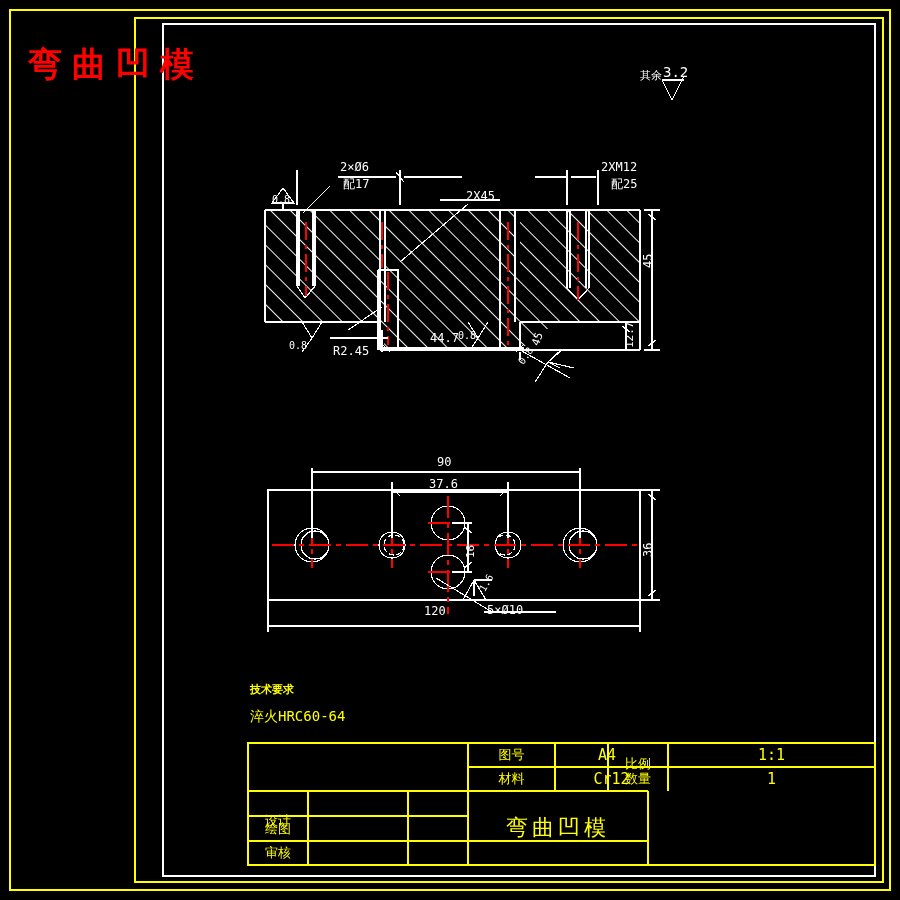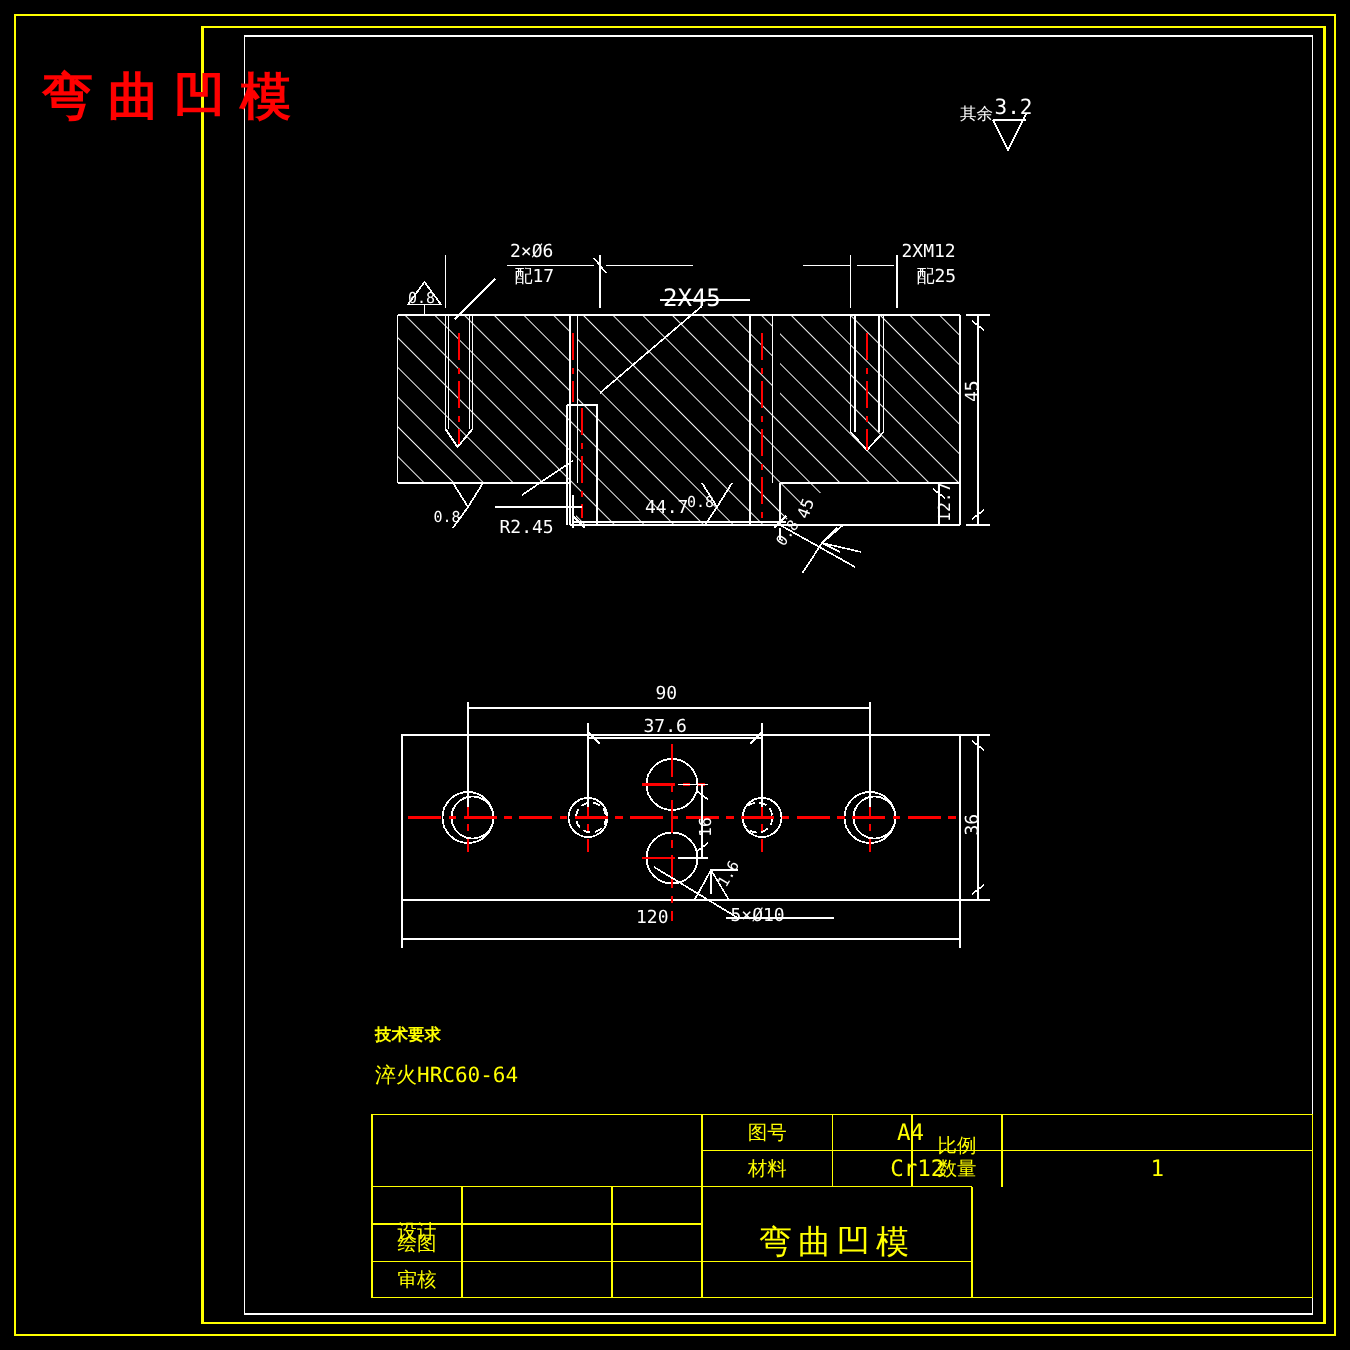--- a/index.html
+++ b/index.html
@@ -235,21 +235,21 @@
 
   <div class="txt w" style="left:640px;top:68px;font-size:11px;">其余</div>
   <div class="txt w" style="left:663px;top:64px;font-size:14px;">3.2</div>
 
   <div class="txt w" style="left:340px;top:160px;font-size:12px;">2×Ø6</div>
   <div class="txt w" style="left:343px;top:176px;font-size:12px;">配17</div>
 
   <div class="txt w" style="left:601px;top:160px;font-size:12px;">2XM12</div>
   <div class="txt w" style="left:611px;top:176px;font-size:12px;">配25</div>
 
-  <div class="txt w" style="left:442px;top:189px;font-size:16px;">2X45</div>
+  <div class="txt w" style="left:466px;top:189px;font-size:12px;">2X45</div>
 
   <div class="txt w" style="left:430px;top:331px;font-size:12px;">44.7</div>
   <div class="txt w" style="left:641px;top:268px;font-size:12px;transform:rotate(-90deg);transform-origin:left top;">45</div>
   <div class="txt w" style="left:623px;top:348px;font-size:11px;transform:rotate(-90deg);transform-origin:left top;">12.7</div>
   <div class="txt w" style="left:333px;top:344px;font-size:12px;">R2.45</div>
   <div class="txt w" style="left:529px;top:343px;font-size:11px;transform:rotate(-70deg);transform-origin:left top;">45</div>
 
   <div class="txt w" style="left:272px;top:194px;font-size:10px;">0.8</div>
   <div class="txt w" style="left:289px;top:340px;font-size:10px;">0.8</div>
   <div class="txt w" style="left:458px;top:330px;font-size:10px;">0.8</div>
@@ -263,20 +263,21 @@
 
   <div class="txt w" style="left:487px;top:603px;font-size:12px;">5×Ø10</div>
   <div class="txt w" style="left:477px;top:588px;font-size:10px;transform:rotate(-60deg);transform-origin:left top;">1.6</div>
 
   <div class="txt y" style="left:250px;top:682px;font-size:11px;font-family:'DejaVu Sans',sans-serif;font-weight:bold;">技术要求</div>
   <div class="txt y" style="left:250px;top:708px;font-size:14px;">淬火HRC60-64</div>
 
   <div class="tb" style="left:468px;top:743px;width:87px;height:24px;font-size:13px;text-align:right;">图号</div>
   <div class="tb" style="left:555px;top:743px;width:104px;height:24px;font-size:15px;font-family:'DejaVu Sans Mono',monospace;">A4</div>
   <div class="tb" style="left:608px;top:743px;width:60px;height:41px;font-size:13px;">比例</div>
+  <div class="tb" style="left:668px;top:743px;width:207px;height:24px;font-size:15px;font-family:'DejaVu Sans Mono',monospace;">1:1</div>
 
   <div class="tb" style="left:468px;top:767px;width:87px;height:24px;font-size:13px;text-align:center;">材料</div>
   <div class="tb" style="left:555px;top:767px;width:113px;height:24px;font-size:15px;font-family:'DejaVu Sans Mono',monospace;">Cr12</div>
   <div class="tb" style="left:608px;top:767px;width:60px;height:24px;font-size:13px;">数量</div>
   <div class="tb" style="left:668px;top:767px;width:207px;height:24px;font-size:15px;font-family:'DejaVu Sans Mono',monospace;">1</div>
 
   <div class="tb" style="left:248px;top:808px;width:60px;height:25px;font-size:13px;">设计</div>
   <div class="tb" style="left:248px;top:816px;width:60px;height:25px;font-size:13px;">绘图</div>
   <div class="tb" style="left:248px;top:841px;width:60px;height:24px;font-size:13px;">审核</div>
 

